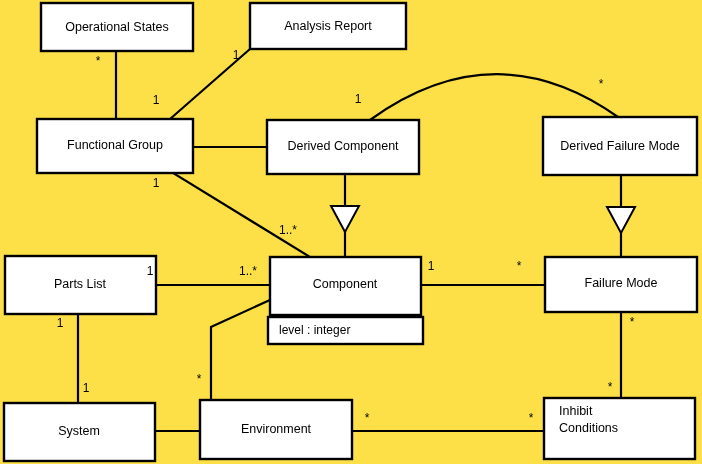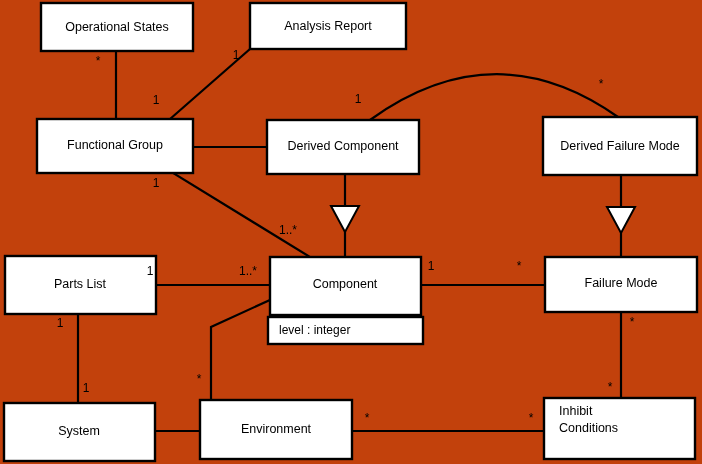--- a/index.html
+++ b/index.html
@@ -10,21 +10,21 @@
   body {
     width: 702px;
     height: 464px;
     font-family: "Liberation Sans", sans-serif;
     overflow: hidden;
   }
   #diagram-root {
     position: relative;
     width: 702px;
     height: 464px;
-    background: #c2410c;
+    background: #fde047;
   }
   svg#uml {
     display: block;
     width: 702px;
     height: 464px;
   }
   .cls-box {
     fill: #ffffff;
     stroke: #000000;
     stroke-width: 2.4;

